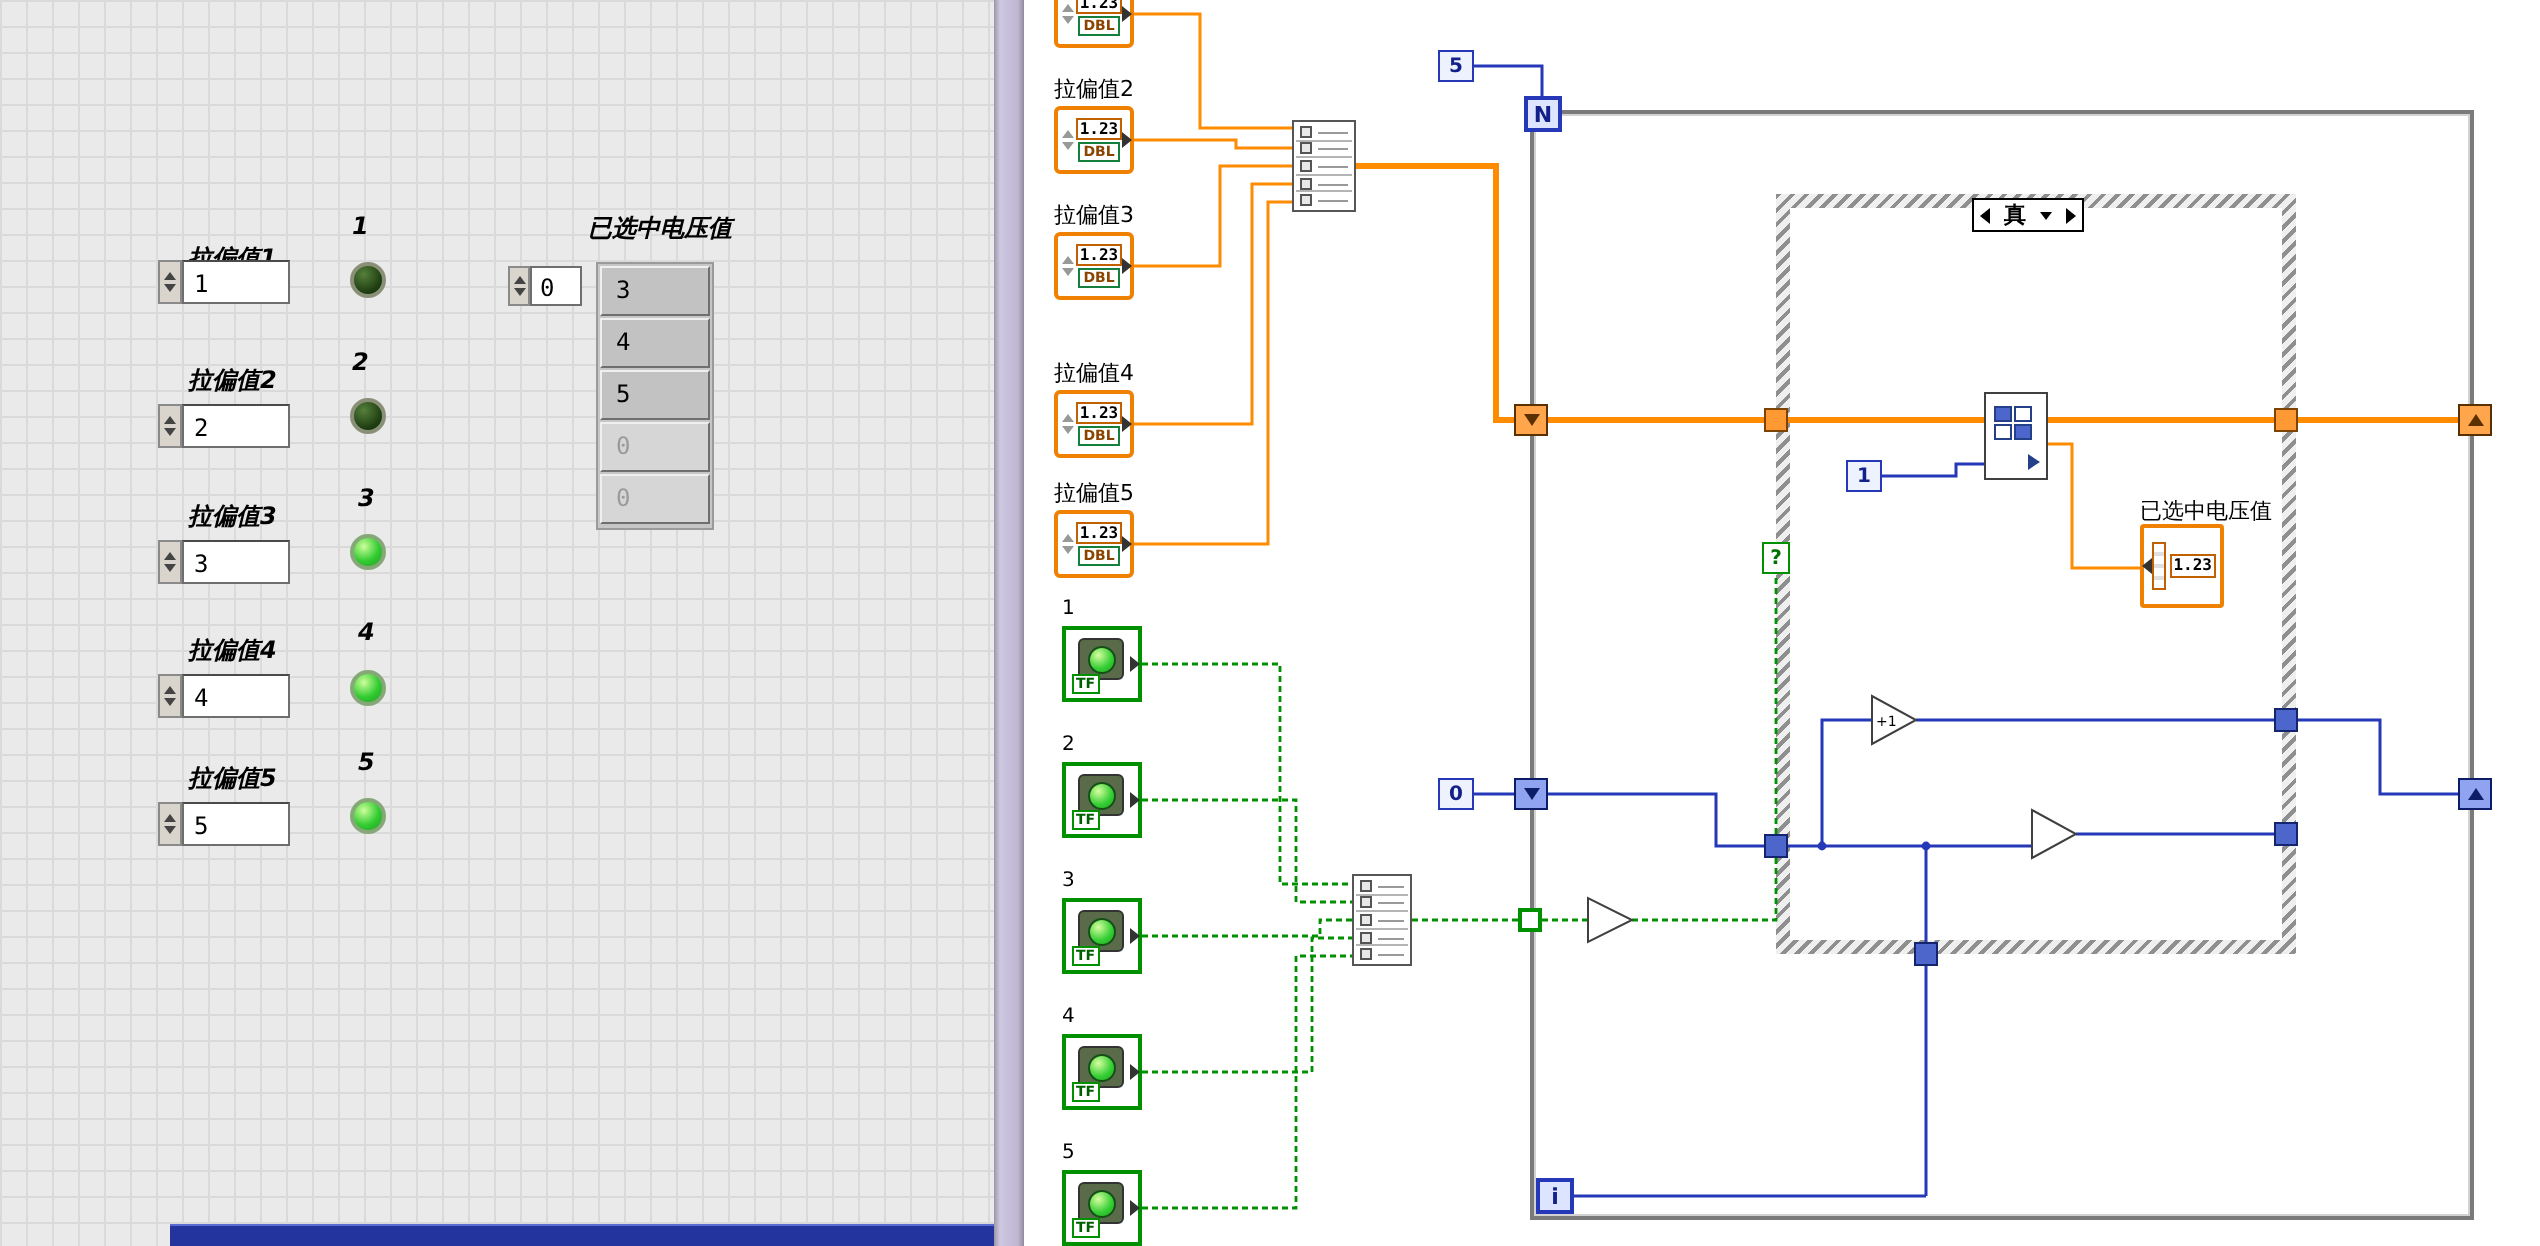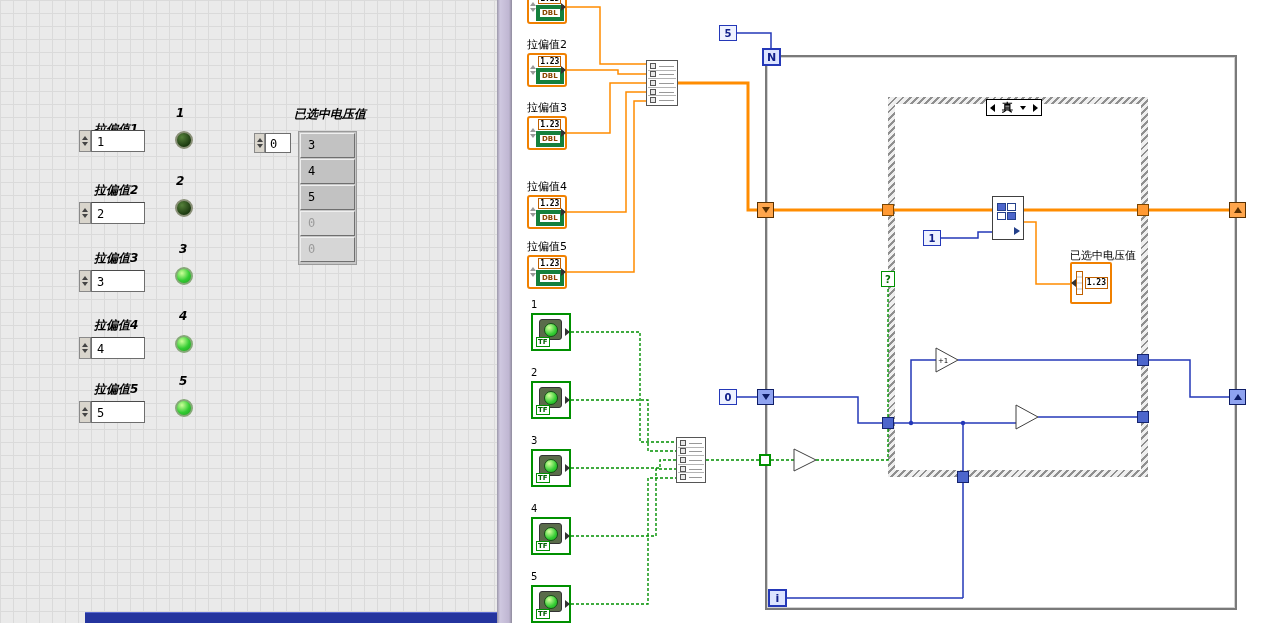--- a/index.html
+++ b/index.html
@@ -40,21 +40,21 @@
   .bd-label{position:absolute;font:11px "DejaVu Sans",sans-serif;white-space:nowrap}
   .bd-label.sm{font-size:10px}
 
   .num-term{position:absolute;width:40px;height:34px;box-sizing:border-box;background:#fff;
     border:2px solid #f08000;border-radius:3px;display:flex;align-items:center;padding:1px 3px 1px 1px}
   .nt-spin{width:7px;display:flex;flex-direction:column;align-items:center}
   .nt-spin .sa.up{border-bottom-color:#999}
   .nt-spin .sa.dn{border-top-color:#999}
   .nt-main{flex:1;display:flex;flex-direction:column;align-items:center;justify-content:center;gap:1px}
   .nt-123{font:bold 8px "DejaVu Sans Mono",monospace;border:1px solid #c06000;padding:0 1px;line-height:9px;background:#fff}
-  .nt-dbl{font:bold 7px "DejaVu Sans",sans-serif;color:#8a4500;border:4px solid #15803d;padding:0 2px;line-height:8px}
+  .nt-dbl{font:bold 7px "DejaVu Sans",sans-serif;color:#8a4500;border:1px solid #15803d;padding:0 2px;line-height:8px}
   .term-arrow-r{position:absolute;right:-1px;top:50%;margin-top:-4px;width:0;height:0;
     border-top:4px solid transparent;border-bottom:4px solid transparent;border-left:5px solid #333}
   .term-arrow-l{position:absolute;left:-1px;top:50%;margin-top:-4px;width:0;height:0;
     border-top:4px solid transparent;border-bottom:4px solid transparent;border-right:5px solid #333}
 
   .bool-term{position:absolute;width:40px;height:38px;box-sizing:border-box;background:#fff;border:2px solid #009000}
   .bt-led{position:absolute;left:6px;top:4px;width:21px;height:19px;background:#5a6b4a;border:1px solid #333;
     border-radius:3px;display:flex;align-items:center;justify-content:center}
   .bt-dot{width:12px;height:12px;border-radius:50%;background:radial-gradient(circle at 35% 30%,#d4ff9e,#33cc33 60%,#22aa22);border:1px solid #145214}
   .bt-tf{position:absolute;left:3px;bottom:2px;font:bold 7px "DejaVu Sans",sans-serif;color:#006000;

